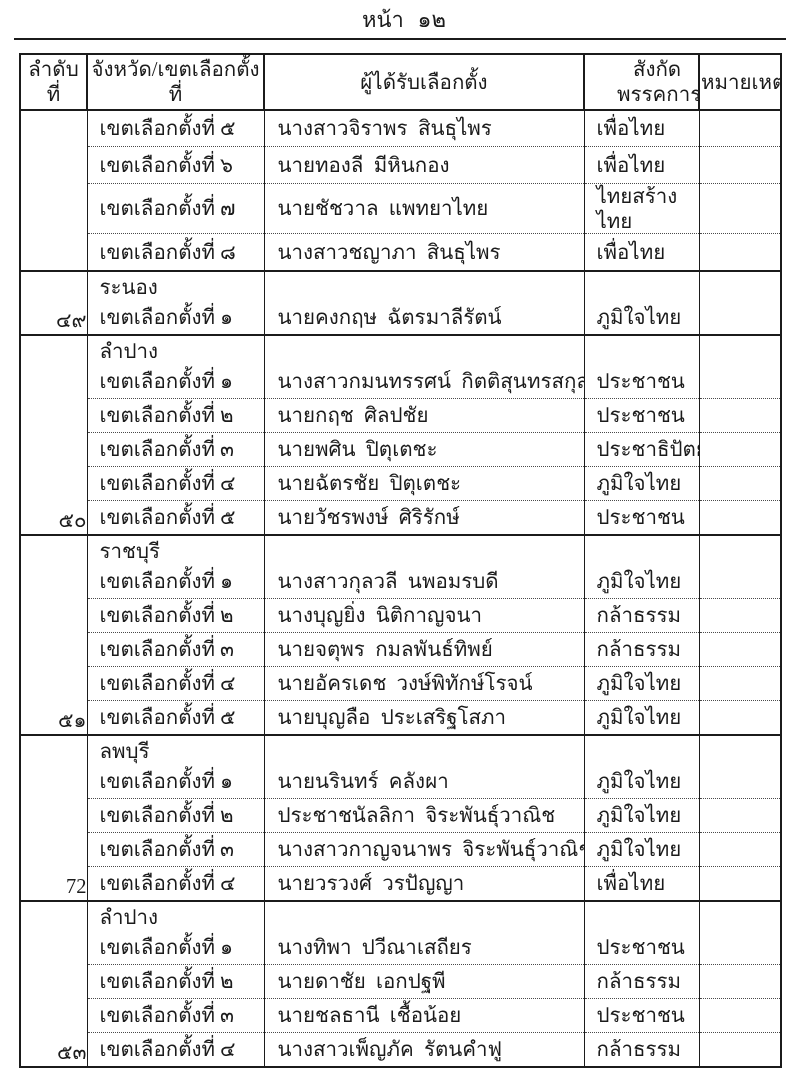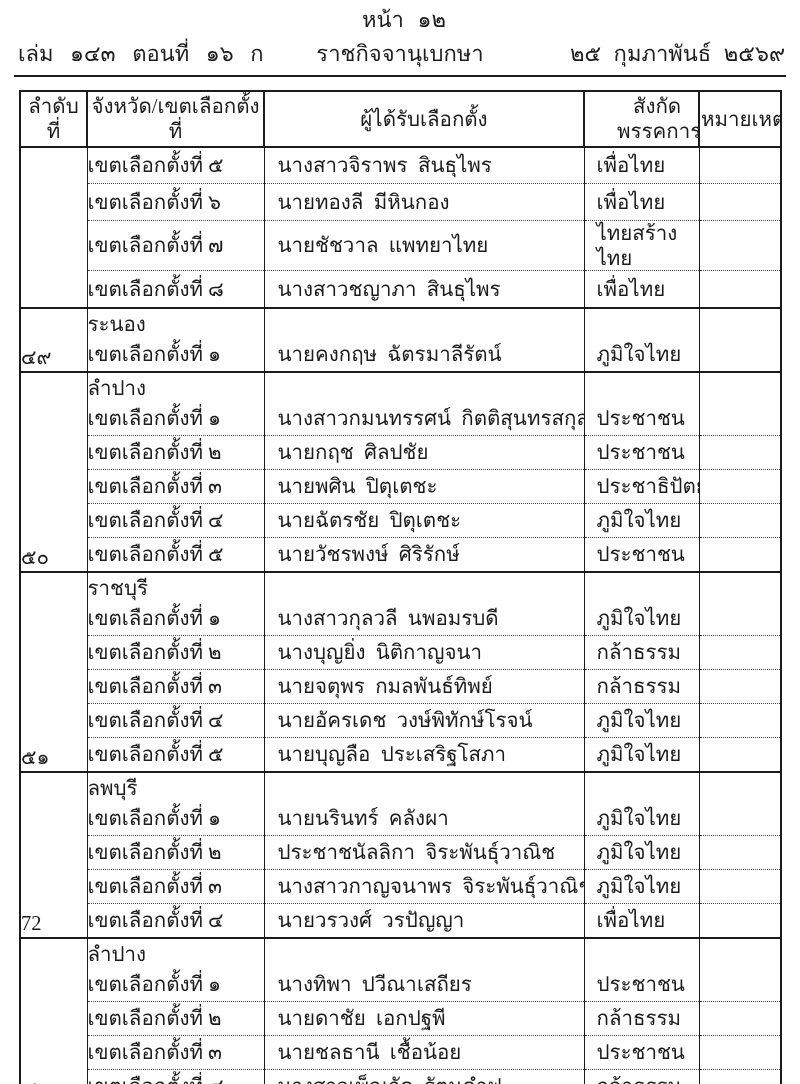--- a/index.html
+++ b/index.html
@@ -27,42 +27,37 @@
   th, td {
     font-weight:normal; font-size:20.5px; line-height:1.2;
     overflow:hidden; vertical-align:middle;
   }
   thead th {
     border:2px solid #1b1b1b; text-align:center;
     height:50px; padding:2px 1px;
   }
   tbody { border-top:2px solid #1b1b1b; }
   
-  .c1 { border-right:1.5px solid #1b1b1b; text-align:left; vertical-align:top; padding-top:3px; }
-  .c2 { border-right:1.5px solid #1b1b1b; padding-left:0; }
+  .c1 { border-right:1.5px solid #1b1b1b; text-align:right; vertical-align:top; padding-top:3px; }
+  .c2 { border-right:1.5px solid #1b1b1b; padding-left:12px; }
   .c3 { border-right:1.5px solid #1b1b1b; padding-left:13px; white-space:pre; }
   .c4 { border-right:1.5px solid #1b1b1b; padding-left:12px; }
   .c5 { }
   tr.prov-row { height:30px; }
   tr.prov-row td { vertical-align:bottom; padding-bottom:1px; }
   tr.d-row { height:34px; }
   tr.d-row.tall { height:37px; }
   tr.dotted td:not(.c1) { border-top:1.5px dotted #4a4a4a; }
   .hdr2 { display:block;margin-left:31px; }
 </style>
 </head>
 <body>
 
 <div class="page-head">
   <div class="page-no">หน้า ๑๒</div>
-  <div class="head-line2">
-    <span class="vol">เล่ม ๑๔๓ ตอนที่ ๑๖ ก</span>
-    <span class="gz">ราชกิจจานุเบกษา</span>
-    <span class="date">๒๕ กุมภาพันธ์ ๒๕๖๙</span>
-  </div>
   <div class="rule"></div>
 </div>
 
 <table class="results">
   <colgroup>
     <col style="width:67px">
       <col style="width:177px">
       <col style="width:320px">
       <col style="width:115px">
       <col style="width:82px">

